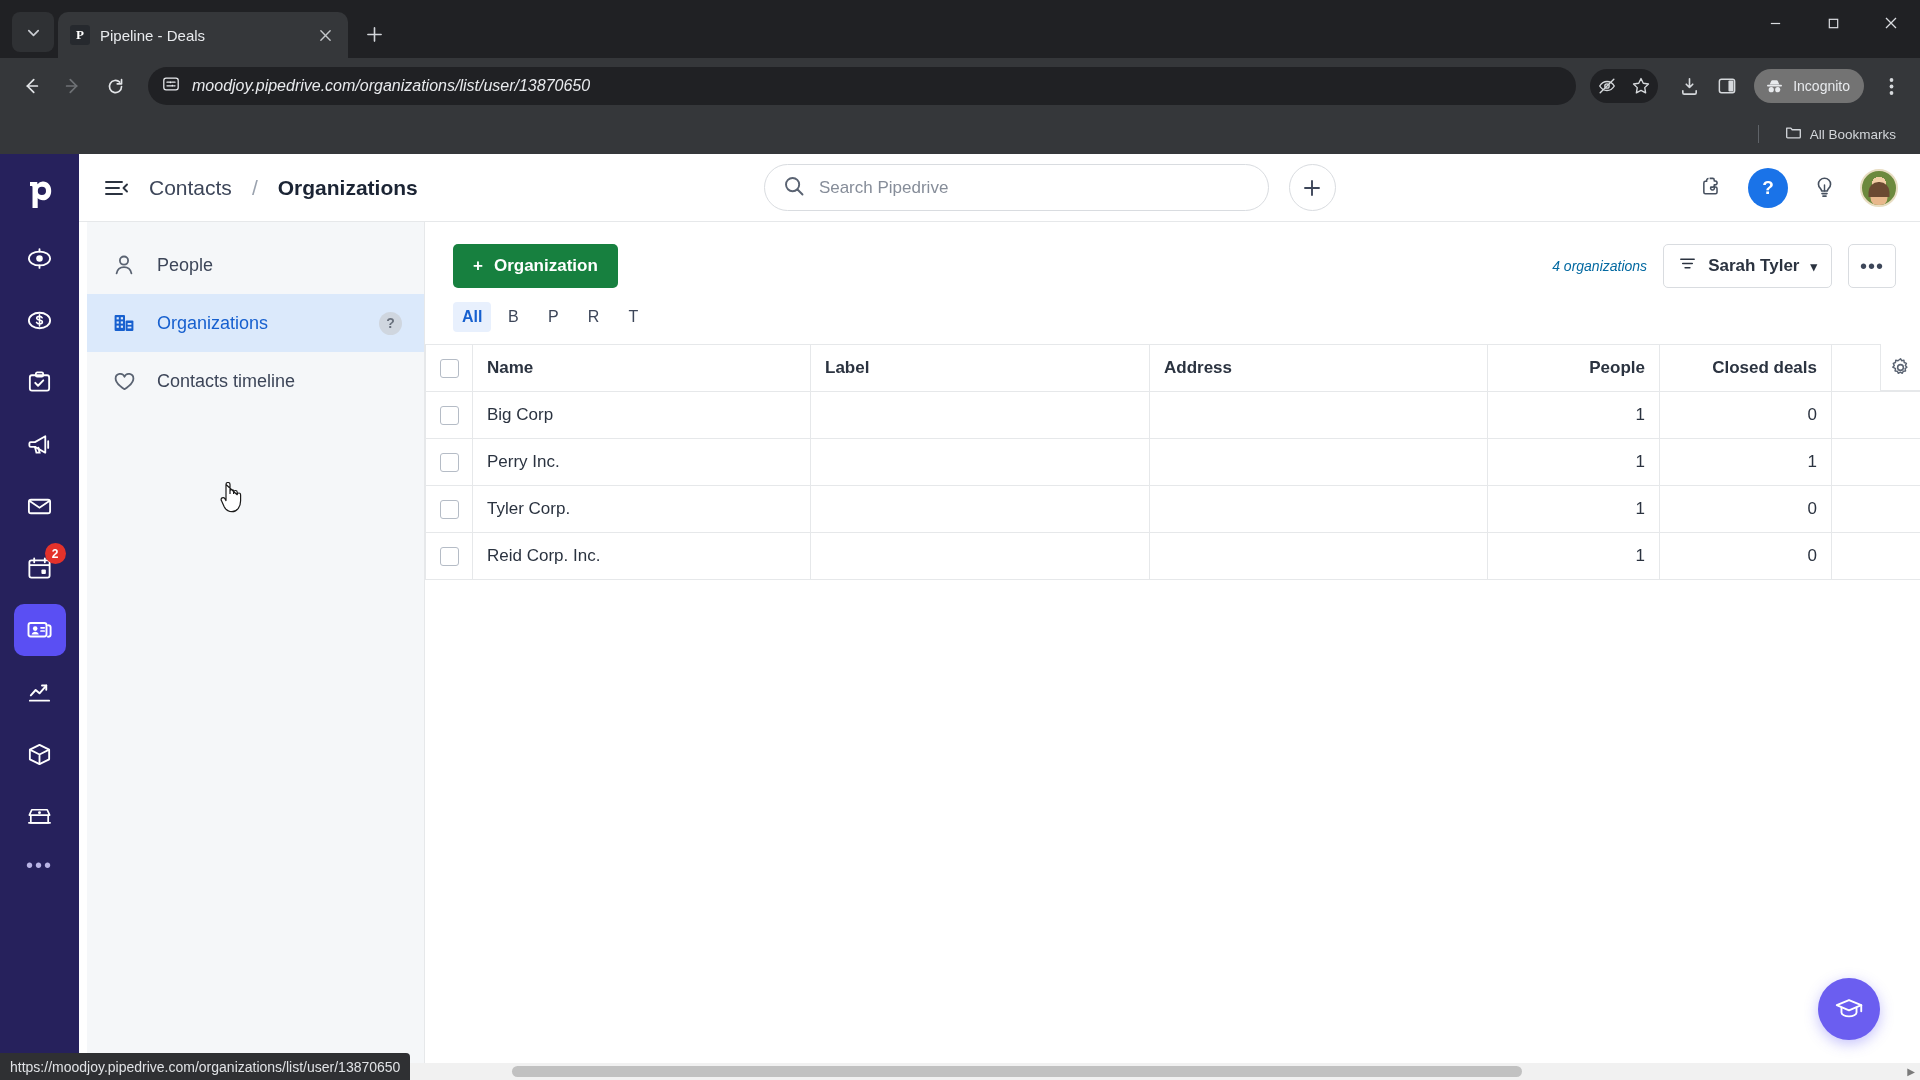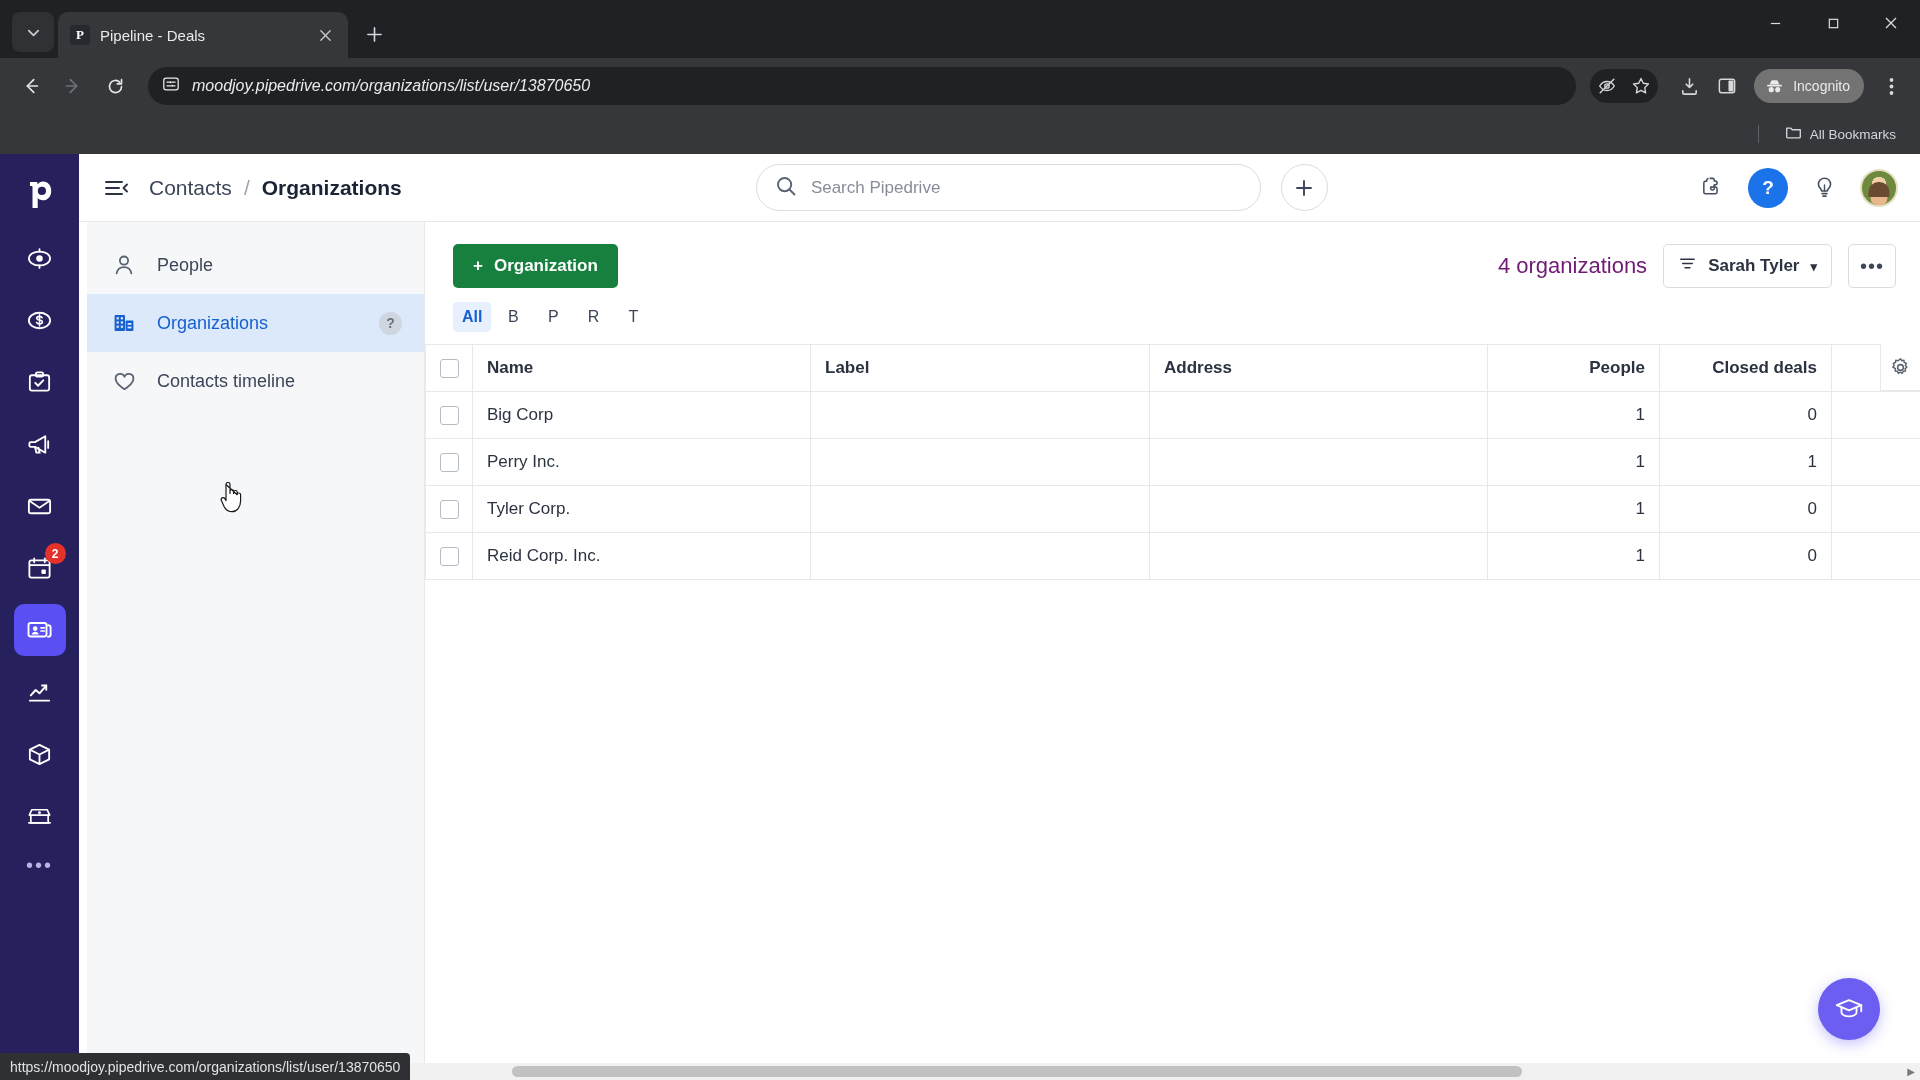--- a/index.html
+++ b/index.html
@@ -87,21 +87,21 @@
   .rail-more { color: #b9b4e6; font-size: 20px; letter-spacing: 2px; margin-top: 2px; }
 
   
   .app { flex: 1; display: flex; flex-direction: column; min-width: 0; }
 
   .app-header {
     height: 68px; background: #fff; border-bottom: 1px solid #e6e8ea;
     display: flex; align-items: center; padding: 0 22px; gap: 18px; flex-shrink: 0;
   }
   .hamburger { width: 30px; height: 30px; display: flex; align-items: center; justify-content: center; color: #2b3340; }
-  .crumbs { display: flex; align-items: center; gap: 12px; font-size: 21px; }
+  .crumbs { display: flex; align-items: center; gap: 20px; font-size: 21px; }
   .crumb-parent { color: #3d4659; }
   .crumb-sep { color: #9aa2ae; }
   .crumb-current { color: #1b2434; font-weight: 700; }
 
   .search-wrap { flex: 1; display: flex; justify-content: center; align-items: center; gap: 20px; }
   .searchbox {
     width: 505px; height: 47px; border: 1px solid #d9dce0; border-radius: 24px;
     display: flex; align-items: center; padding: 0 18px; gap: 14px; background: #fff;
   }
   .search-input { border: 0; outline: 0; flex: 1; font-size: 17px; color: #4a5260; font-family: "Liberation Sans", sans-serif; background: transparent; }
@@ -144,21 +144,21 @@
 
   .content { flex: 1; display: flex; flex-direction: column; min-width: 0; background: #fff; position: relative; }
 
   .content-top { display: flex; align-items: center; padding: 22px 24px 0 28px; gap: 14px; }
   .btn-primary {
     background: #17803f; color: #fff; border: 0; border-radius: 5px; height: 44px;
     padding: 0 20px; font-size: 17px; font-weight: 700; display: flex; align-items: center; gap: 11px;
     font-family: "Liberation Sans", sans-serif;
   }
   .content-top-right { margin-left: auto; display: flex; align-items: center; gap: 16px; }
-  .count-text { color: #701a75; font-size: 22px; }
+  .count-text { color: #0369a1; font-size: 14px; font-style: italic; }
   .filter-btn {
     height: 44px; border: 1px solid #d9dce0; border-radius: 5px; background: #fff;
     display: flex; align-items: center; gap: 11px; padding: 0 14px; color: #2b3340;
     font-size: 17px; font-weight: 700;
   }
   .more-btn { width: 48px; height: 44px; border: 1px solid #d9dce0; border-radius: 5px; background: #fff; display: flex; align-items: center; justify-content: center; color: #3d4659; font-size: 20px; letter-spacing: 1px; }
 
   .alpha-row { display: flex; align-items: center; gap: 4px; padding: 14px 28px 12px 28px; }
   .alpha {
     min-width: 36px; height: 30px; padding: 0 9px; border-radius: 4px;

